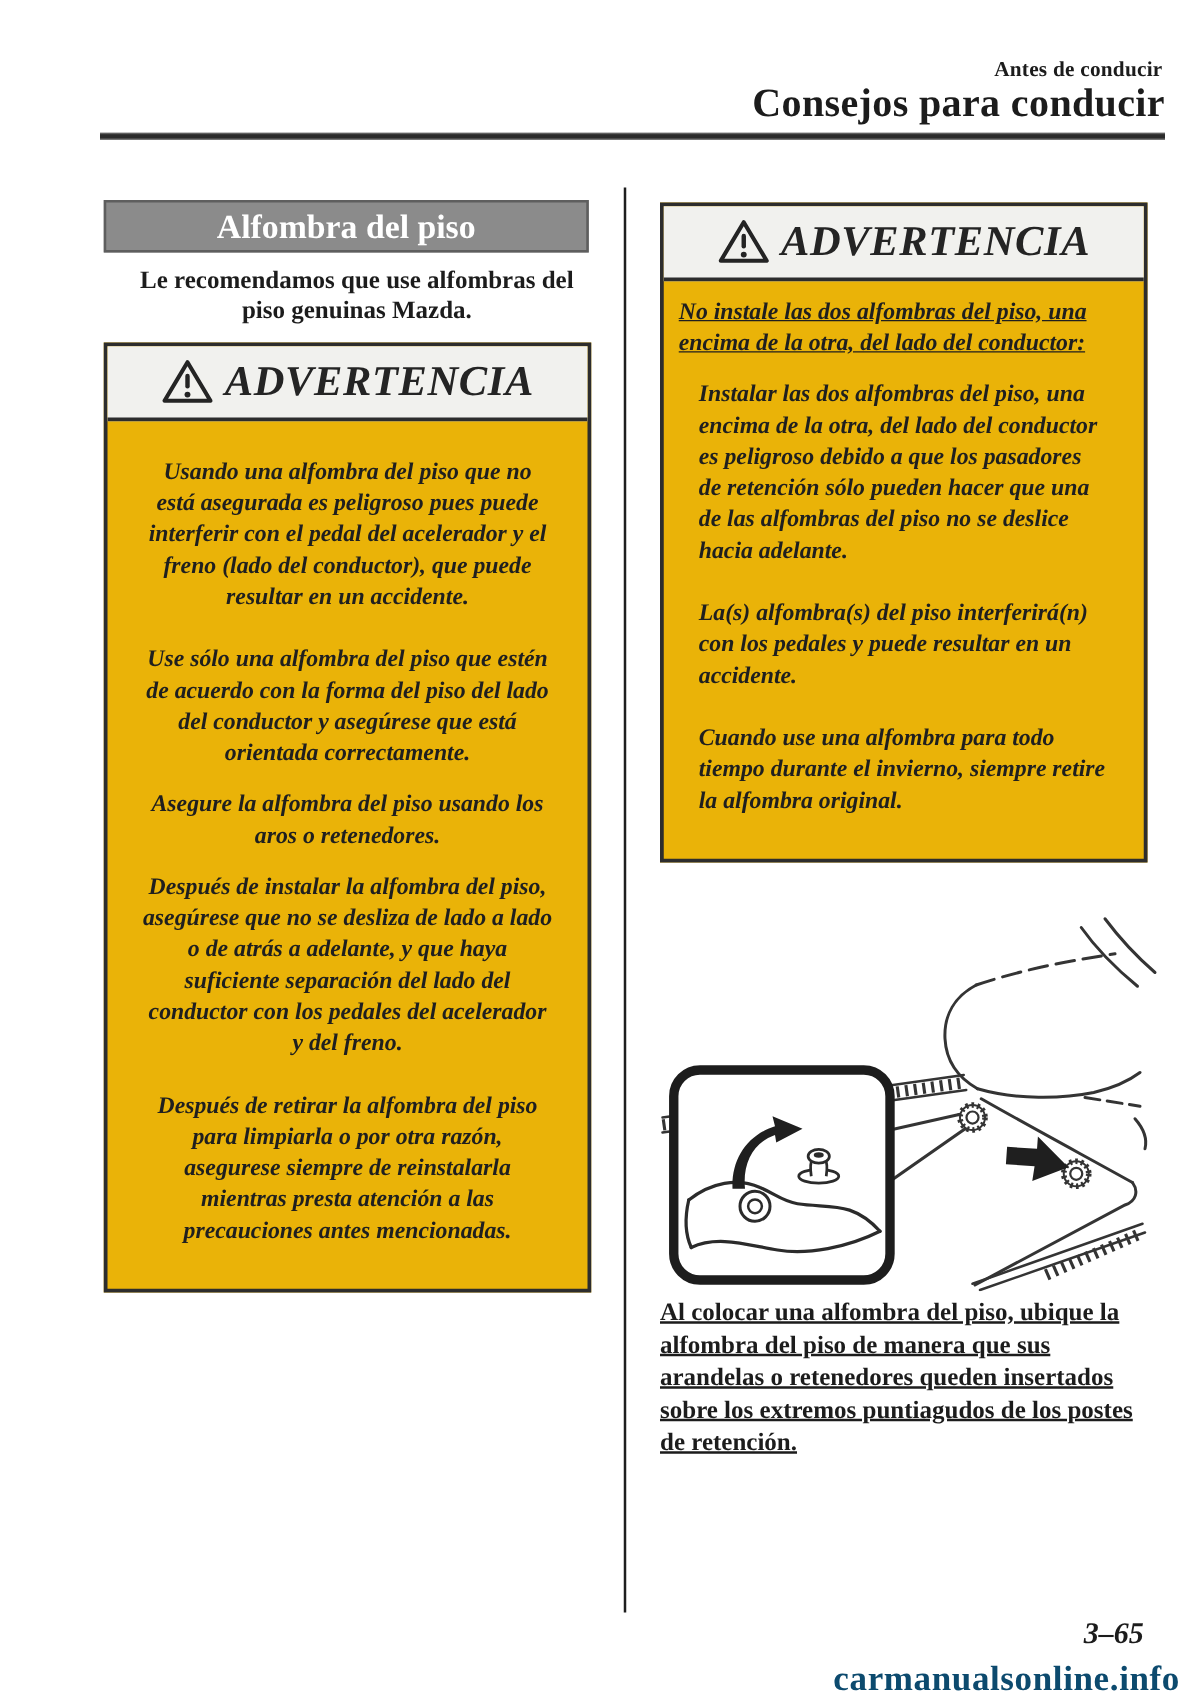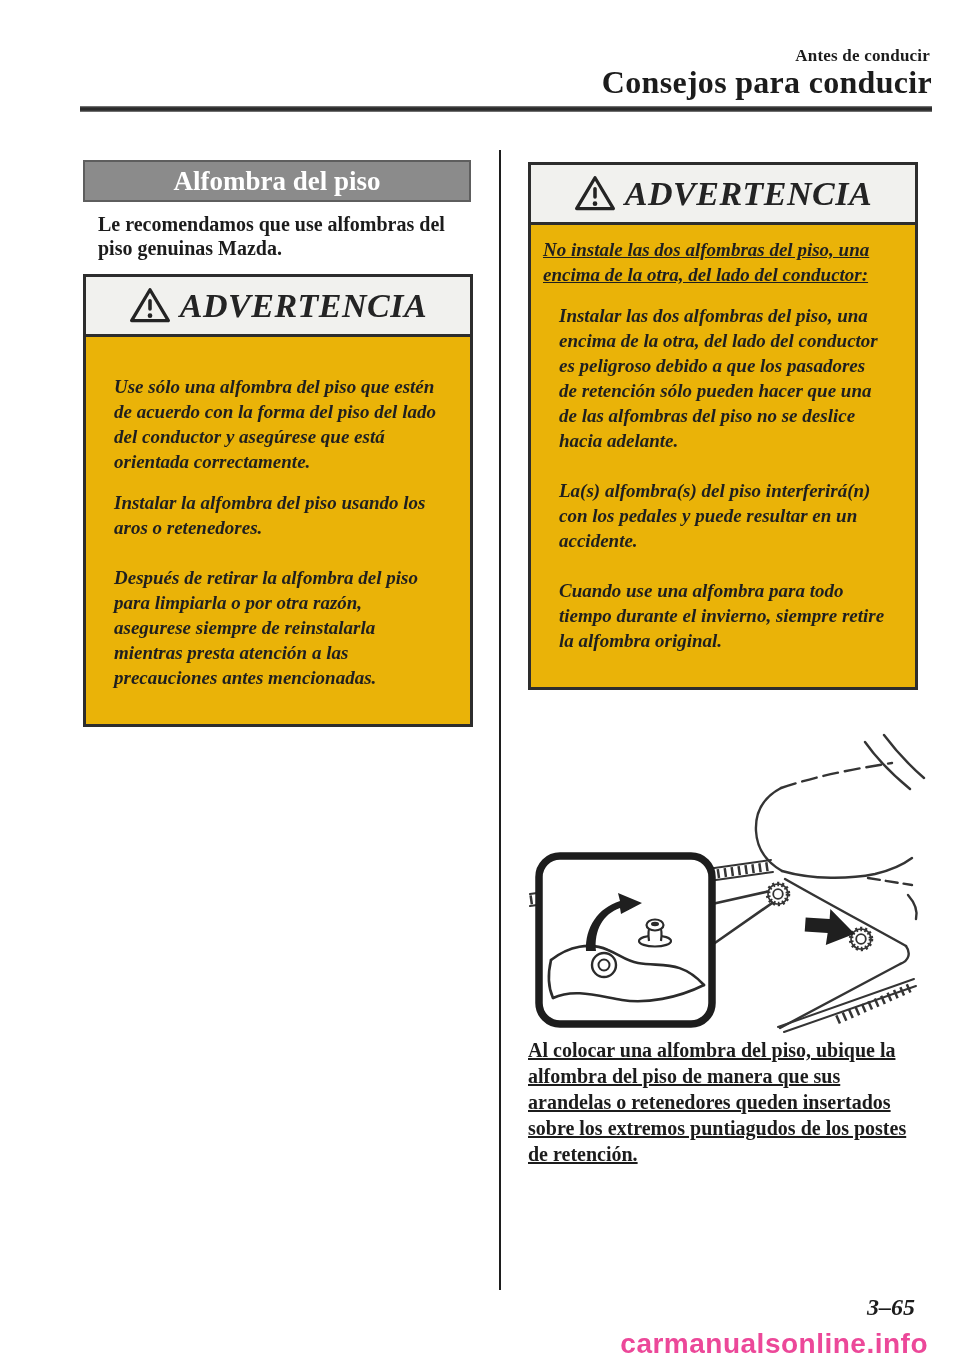--- a/index.html
+++ b/index.html
@@ -22,21 +22,21 @@
   }
   .hdr-rule{
     position:absolute;top:106px;left:80px;width:852px;height:6px;
     background:linear-gradient(#8a8a8a,#2a2a2a 30%,#2a2a2a 70%,#8a8a8a);
   }
   
   .col-divider{
     position:absolute;left:499px;top:150px;width:2px;height:1140px;
     background:#1e1e1e;
   }
-  .left-col{position:absolute;left:83px;top:160px;width:390px;}
+  .left-col{position:absolute;left:83px;top:160px;width:390px;text-align:center;}
   .right-col{position:absolute;left:528px;top:162px;width:390px;}
   
   .section-title{
     box-sizing:border-box;
     width:388px;height:42px;
     background:#8b8b8b;border:2px solid #5e5e5e;
     color:#ffffff;font-size:27px;font-weight:bold;
     display:flex;align-items:center;justify-content:center;
   }
   .intro{
@@ -81,23 +81,23 @@
   .caption{
     margin:4px 0 0 0;
     font-size:20px;font-weight:bold;line-height:26px;text-decoration:underline;
   }
   
   .page-number{
     position:absolute;top:1294px;right:45px;
     font-size:24px;font-weight:bold;font-style:italic;
   }
   .watermark{
-    position:absolute;top:1328px;right:32px;
-    font-family:Liberation Sans, sans-serif;
-    font-size:28px;font-weight:bold;color:#ec4899;letter-spacing:.5px;
+    position:absolute;top:1328px;right:16px;
+    font-family:Liberation Serif, serif;
+    font-size:28px;font-weight:bold;color:#0c4a6e;letter-spacing:.5px;
   }
 </style>
 </head>
 <body>
 
 <div class="page">
 
   <div class="hdr-small">Antes de conducir</div>
   <div class="hdr-big">Consejos para conducir</div>
   <div class="hdr-rule"></div>
@@ -113,22 +113,24 @@
     <div class="warning-box">
       <div class="warning-header">
         <svg class="warn-tri" viewBox="0 0 64 56">
           <path d="M32 4 L60 51 L4 51 Z" fill="none" stroke="#242424" stroke-width="5" stroke-linejoin="round"></path>
           <rect x="29.3" y="18" width="5.4" height="18" rx="2.7" fill="#242424"></rect>
           <circle cx="32" cy="43.5" r="3.6" fill="#242424"></circle>
         </svg>
         <span class="w-label">ADVERTENCIA</span>
       </div>
       <div class="warning-body">
+        <p>Usando una alfombra del piso que no está asegurada es peligroso pues puede interferir con el pedal del acelerador y el freno (lado del conductor), que puede resultar en un accidente.</p>
         <p class="gap">Use sólo una alfombra del piso que estén de acuerdo con la forma del piso del lado del conductor y asegúrese que está orientada correctamente.</p>
-        <p>Instalar la alfombra del piso usando los aros o retenedores.</p>
+        <p>Asegure la alfombra del piso usando los aros o retenedores.</p>
+        <p>Después de instalar la alfombra del piso, asegúrese que no se desliza de lado a lado o de atrás a adelante, y que haya suficiente separación del lado del conductor con los pedales del acelerador y del freno.</p>
         <p class="gap">Después de retirar la alfombra del piso para limpiarla o por otra razón, asegurese siempre de reinstalarla mientras presta atención a las precauciones antes mencionadas.</p>
       </div>
     </div>
   </div>
 
   <div class="right-col">
 
     <div class="warning-box" style="margin-top:0">
       <div class="warning-header">
         <svg class="warn-tri" viewBox="0 0 64 56">

